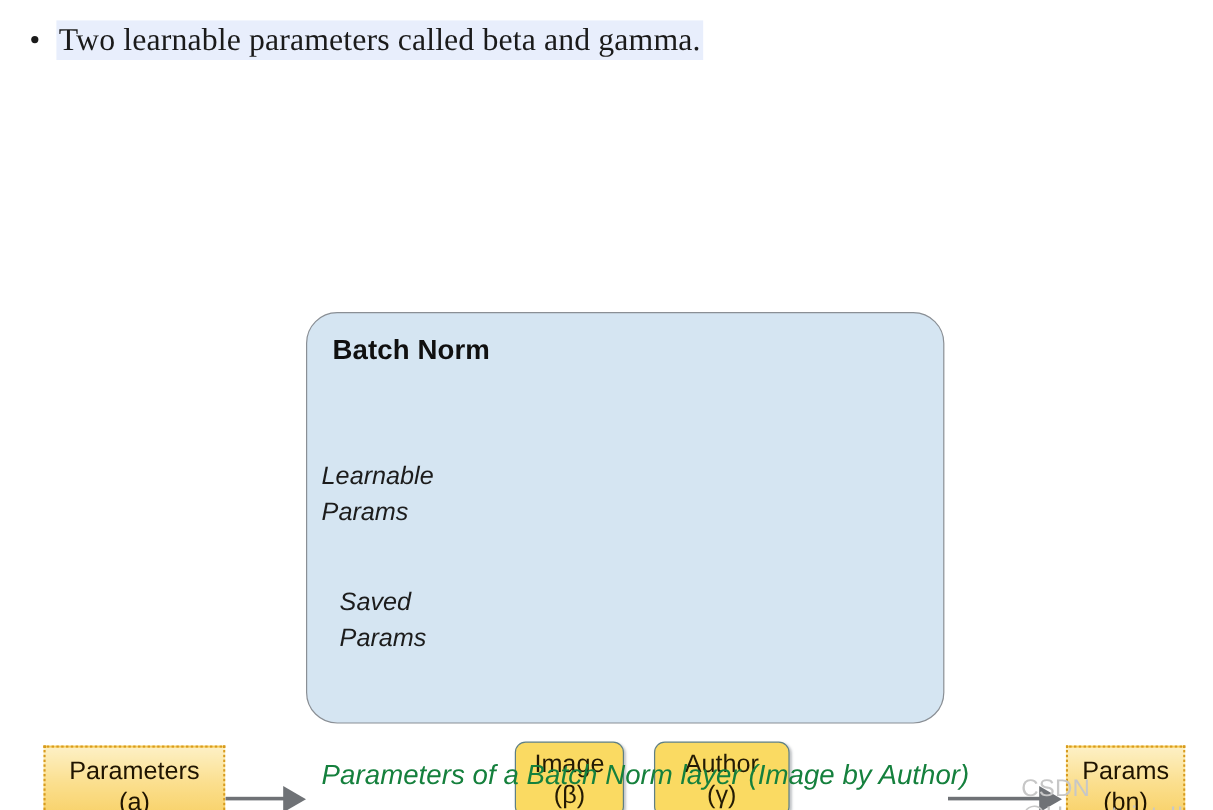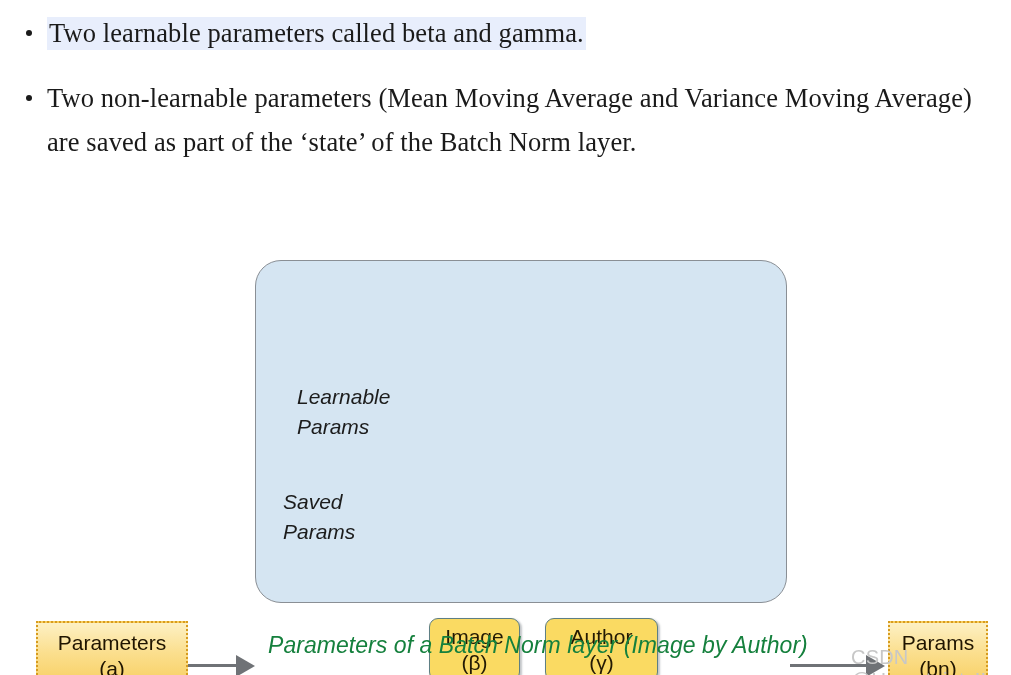--- a/index.html
+++ b/index.html
@@ -89,21 +89,21 @@
   }
 
   .group-label {
     position: absolute;
     font-size: 21px;
     font-style: italic;
     color: #1c1c1c;
     line-height: 1.42;
     white-space: pre-line;
   }
-  #label-learnable { left: 297px; top: 150px; }
+  #label-learnable { left: 268px; top: 150px; }
   #label-saved     { left: 283px; top: 255px; font-style: italic; }
 
   .param-box {
     position: absolute;
     box-sizing: border-box;
     display: flex;
     flex-direction: column;
     align-items: center;
     justify-content: center;
     font-size: 21px;
@@ -196,39 +196,36 @@
 </head>
 <body>
 
 <div class="bullet-list">
 
   <div class="bullet-item" id="bullet-1">
     <span class="dot"></span>
     <span class="txt">Two learnable parameters called beta and gamma.</span>
   </div>
 
-  <div class="bullet-item" id="bullet-2">
-    <span class="dot"></span>
-    <span class="txt">Two non-learnable parameters (Mean Moving Average and Variance Moving Average) are saved as part of the ‘state’ of the Batch Norm layer.</span>
-  </div>
 
 </div>
 
 <div class="diagram">
 
   <div class="note-node" id="node-activations">
     <span>Parameters</span>
     <span>(a)</span>
   </div>
 
   <div class="arrow-line" id="arrow-in-line"></div>
   <div class="arrow-head" id="arrow-in-head"></div>
 
   <div class="batchnorm-box"></div>
 
+  <div class="batchnorm-title">Batch Norm</div>
 
   <div class="group-label" id="label-learnable">Learnable
 Params</div>
 
   <div class="group-label" id="label-saved">Saved
 Params</div>
 
   <div class="param-box param-learnable" id="box-beta">
     <span class="l1">Image</span>
     <span class="l2">(β)</span>

